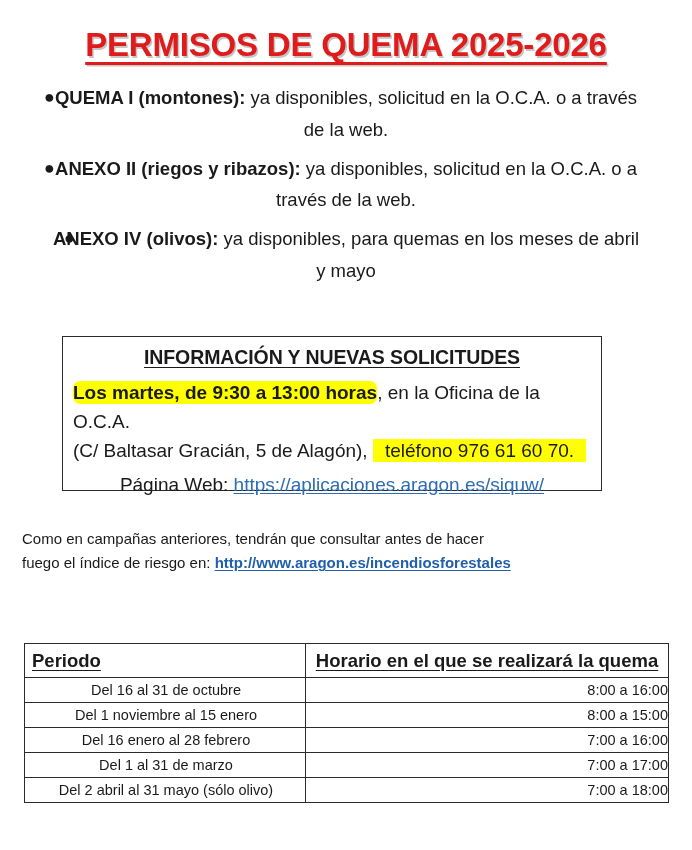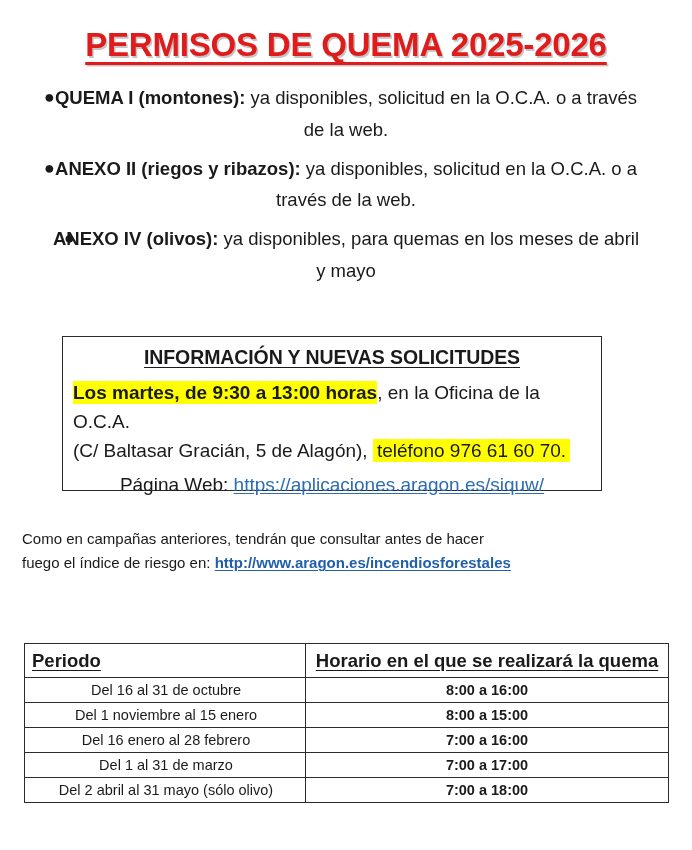--- a/index.html
+++ b/index.html
@@ -88,25 +88,26 @@
     margin: 0;
   }
   .info-line.l1 { text-align: left; }
   .info-line.l2 { text-align: left; }
   .info-line.l3 { text-align: center; margin-top: 5px; }
   .hl {
     background: #ffff00;
     font-weight: bold;
     padding: 1px 0;
     box-decoration-break: clone;
+    border-radius: 7px;
     -webkit-box-decoration-break: clone;
   }
   .hl-reg {
     background: #ffff00;
-    padding: 1px 4px;
+    padding: 1px 12px;
   }
   .weblink {
     color: #2e6db4;
     text-decoration: underline;
     text-underline-offset: 2px;
   }
 
   
   .para {
     position: absolute;
@@ -156,23 +157,22 @@
     text-underline-offset: 3px;
   }
   th.period-head { text-align: left; padding-left: 7px; }
   th.time-head { text-align: center; }
   td.period-cell {
     text-align: center;
     padding-left: 2px;
     font-size: 14.5px;
   }
   td.time-cell {
-    text-align: center;
+    text-align: right;
     font-size: 14.5px;
-    font-weight: bold;
   }
 </style>
 </head>
 <body>
 
 <div class="title-wrap">
   <span class="doc-title">PERMISOS DE QUEMA 2025-2026</span>
 </div>
 
 <ul class="bullets">

